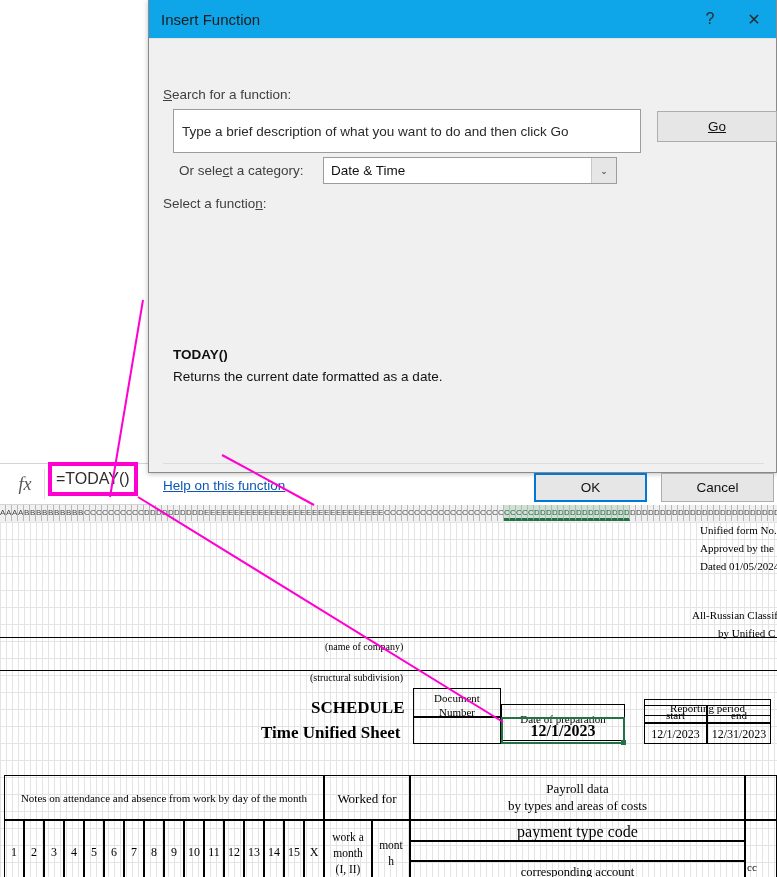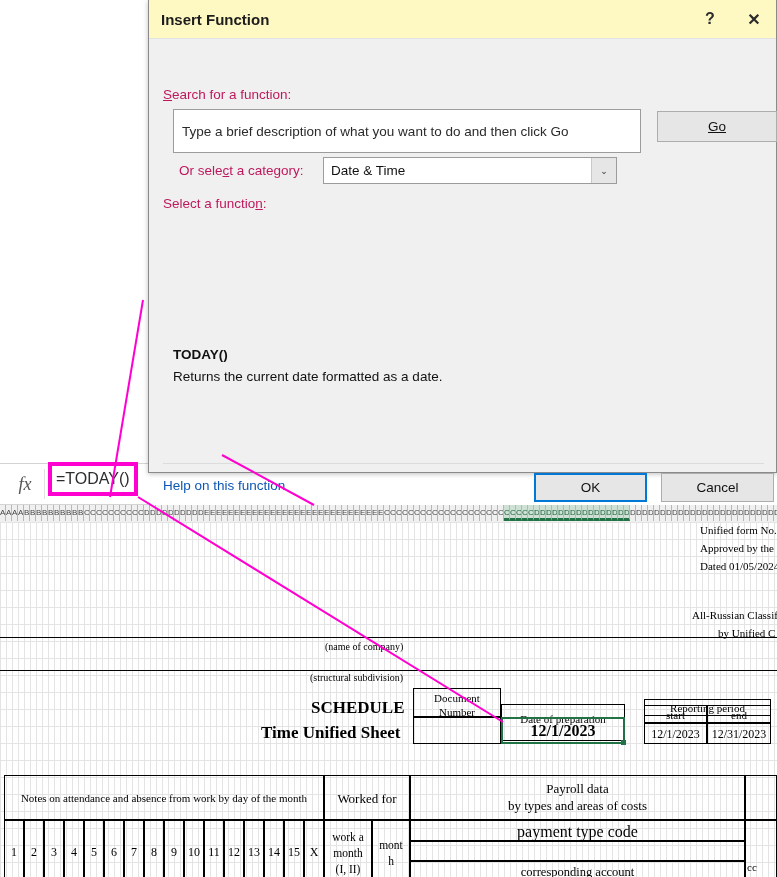--- a/index.html
+++ b/index.html
@@ -45,34 +45,34 @@
   
   #dialog{
     position:absolute;left:148px;top:0;width:629px;height:473px;
     background:#f0f0f0;
     border:1px solid #8a8a8a;
     border-top:none;
     box-sizing:border-box;
     box-shadow:0 1px 5px rgba(0,0,0,.25);
   }
   #titlebar{
-    height:38px;background:#fef9c3;border-bottom:1px solid #e2e2e2;
-    display:flex;align-items:center;font-weight:bold;
+    height:38px;background:#0ea5e9;border-bottom:1px solid #e2e2e2;
+    display:flex;align-items:center;
   }
   #dlg-title{
     font-size:15px;color:#1d1d1d;padding-left:12px;flex:1;
     font-family:"Liberation Sans", sans-serif;
   }
   .titlebtn{
     width:44px;height:38px;display:flex;align-items:center;justify-content:center;
     font-size:16px;color:#2b2b2b;cursor:default;
   }
   #body{padding:0 14px;position:relative;height:435px;box-sizing:border-box;}
 
-  .lbl{font-size:13.5px;color:#be185d;font-family:"Liberation Sans", sans-serif;text-align:center;}
+  .lbl{font-size:13.5px;color:#404040;font-family:"Liberation Sans", sans-serif;text-align:center;}
   .u{text-decoration:underline;}
 
   #search-label{position:absolute;left:14px;top:48px;}
   #search-input{
     position:absolute;left:24px;top:70px;width:468px;height:44px;
     border:1px solid #9c9c9c;background:#fff;box-sizing:border-box;
     font-size:13.5px;color:#2a2a2a;padding:14px 8px;
     font-family:"Liberation Sans", sans-serif;outline:none;
   }
   #search-input::placeholder{color:#2a2a2a;opacity:1;}
@@ -113,21 +113,21 @@
   }
   .sarrow{font-size:11px;color:#4a4a4a;height:17px;line-height:17px;}
   #sthumb{position:absolute;left:2px;top:38px;width:13px;height:24px;background:#cdcdcd;}
   #desc-sig{position:absolute;left:24px;top:308px;font-size:13.5px;font-weight:bold;color:#111;
     font-family:"Liberation Sans", sans-serif;}
   #desc-text{position:absolute;left:24px;top:330px;font-size:13.5px;color:#111;
     font-family:"Liberation Sans", sans-serif;}
   #dlg-sep{position:absolute;left:14px;top:424px;width:601px;height:1px;background:#dcdcdc;}
   #help-link{
     position:absolute;left:14px;top:439px;font-size:13.5px;color:#0d56b3;
-    font-family:"Liberation Sans", sans-serif;cursor:default;
+    text-decoration:underline;font-family:"Liberation Sans", sans-serif;cursor:default;
   }
   #ok-btn{
     position:absolute;left:385px;top:434px;width:113px;height:29px;
     background:#e6e6e6;border:2px solid #0078d7;box-sizing:border-box;
     font-size:13.5px;color:#111;display:flex;align-items:center;justify-content:center;
     font-family:"Liberation Sans", sans-serif;cursor:default;
   }
   #cancel-btn{
     position:absolute;left:512px;top:434px;width:113px;height:29px;
     background:#e6e6e6;border:1px solid #adadad;box-sizing:border-box;

